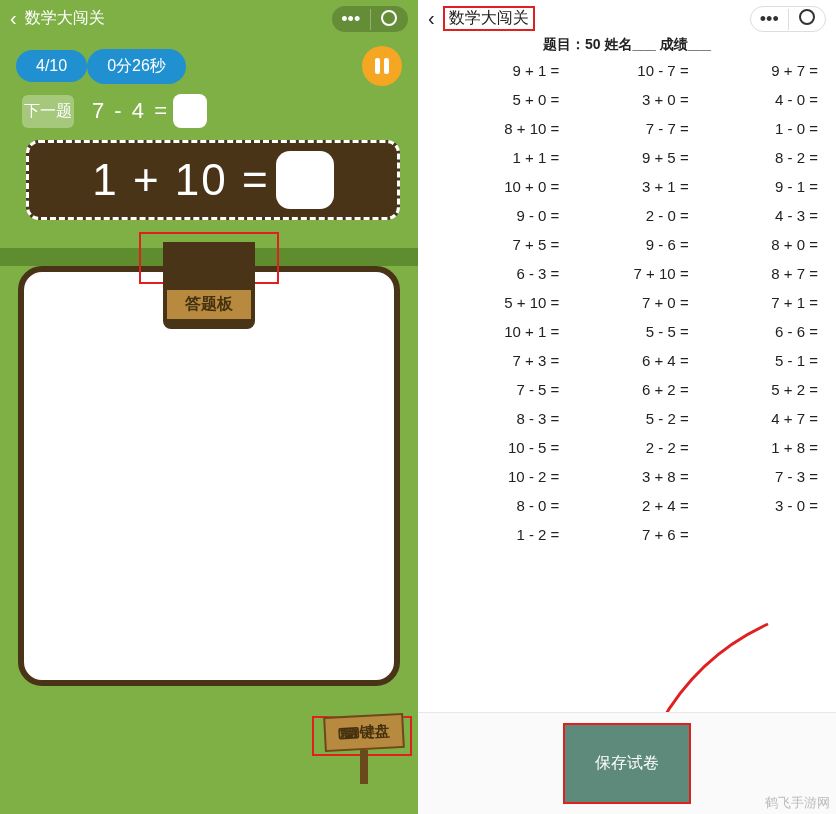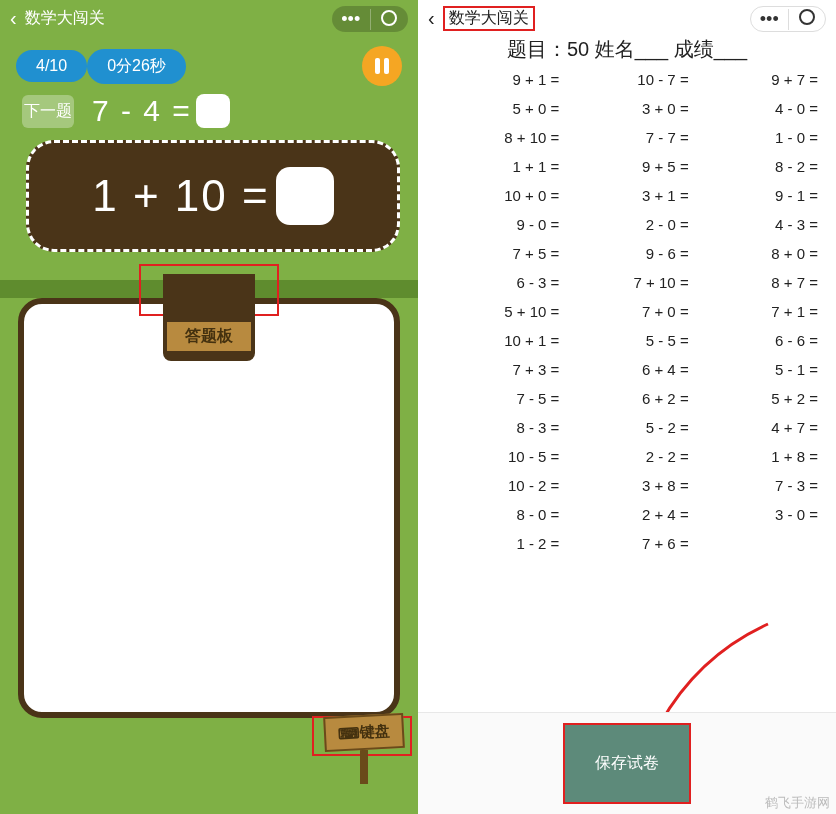--- a/index.html
+++ b/index.html
@@ -15,24 +15,24 @@
 .capsule .circ { flex: 1; text-align: center; color: #fff; font-size: 12px; }
 .capsule .circ::before { content: ""; display: inline-block; width: 12px; height: 12px; border: 2px solid #fff; border-radius: 50%; }
 
 .stats-row { display: flex; padding: 10px 16px 6px 16px; align-items: center; }
 .pill { background: #2090d0; color: #fff; border-radius: 18px; padding: 7px 20px; font-size: 16px; text-align: center; }
 .pause { width: 40px; height: 40px; background: #f5a623; border-radius: 50%; display: flex; align-items: center; justify-content: center; margin-left: auto; }
 .pause span { display: inline-block; width: 5px; height: 16px; background: #fff; margin: 0 2px; border-radius: 2px; }
 
 .next-row { display: flex; align-items: center; padding: 2px 22px; }
 .next-label { background: rgba(255,255,255,0.3); color: #fff; padding: 6px 2px; border-radius: 6px; font-size: 16px; margin-right: 18px; }
-.next-eq { color: #fff; font-size: 30px; letter-spacing: 2px; display: flex; align-items: center; }
+.next-eq { color: #fff; font-size: 22px; letter-spacing: 2px; display: flex; align-items: center; }
 .next-box { width: 34px; height: 34px; background: #fff; border-radius: 8px; margin-left: 4px; }
 
-.main-question { margin: 10px 18px 0 26px; background: #4a3418; border: 3px dashed #fff; border-radius: 28px; padding: 24px 18px; display: flex; align-items: center; justify-content: center; }
+.main-question { margin: 10px 18px 0 26px; background: #4a3418; border: 3px dashed #fff; border-radius: 13px; padding: 8px 18px; display: flex; align-items: center; justify-content: center; }
 .main-eq { color: #fff; font-size: 44px; letter-spacing: 2px; display: flex; align-items: center; }
 .main-box { width: 58px; height: 58px; background: #fff; border-radius: 14px; margin-left: 6px; }
 
 .grass-strip { height: 36px; margin-top: 10px; position: relative; }
 .grass-strip::before { content: ""; position: absolute; left: 0; right: 0; bottom: 0; height: 18px; background: #5f8c2e; }
 
 .answer-board { margin: 0 18px 0 18px; background: #fff; border: 6px solid #4a3418; border-radius: 24px; height: 420px; position: relative; }
 .board-tab { position: absolute; top: -30px; left: 50%; transform: translateX(-50%); background: #4a3418; padding: 0 4px 10px 4px; border-radius: 0 0 8px 8px; }
 .board-tab-inner { background: #b88a3f; color: #44310f; padding: 4px 18px; font-size: 16px; font-weight: bold; margin-top: 48px; }
 .red-box-tab { position: absolute; top: -40px; left: 50%; transform: translateX(-50%); width: 140px; height: 52px; border: 2px solid #e02020; }
@@ -46,21 +46,21 @@
 .right-panel { width: 418px; height: 814px; background: #fff; position: relative; display: flex; flex-direction: column; }
 .right-header { height: 36px; display: flex; align-items: center; padding: 0 10px; font-size: 16px; color: #222; }
 .right-header .back { font-size: 20px; margin-right: 8px; }
 .right-header .title-wrap { border: 2px solid #e02020; padding: 0 4px; }
 .capsule2 { position: absolute; right: 10px; top: 6px; display: flex; align-items: center; border: 1px solid #ddd; border-radius: 14px; height: 26px; width: 76px; background: #fff; }
 .capsule2 .dots { flex: 1; text-align: center; color: #333; font-size: 18px; border-right: 1px solid #ddd; }
 .capsule2 .circ { flex: 1; text-align: center; }
 .capsule2 .circ::before { content: ""; display: inline-block; width: 12px; height: 12px; border: 2px solid #333; border-radius: 50%; }
 
 .sheet-title { text-align: center; font-size: 15px; padding: 4px 0 1px 0; color: #222; }
-.sheet-sub { text-align: center; font-size: 20px; padding-bottom: 4px; color: #222; }
+.sheet-sub { text-align: center; font-size: 14px; padding-bottom: 4px; color: #222; font-weight: bold; }
 
 .problems { display: grid; grid-template-columns: 1fr 1fr 1fr; padding: 4px 18px 0 18px; column-gap: 6px; row-gap: 12px; font-size: 15px; color: #222; }
 .problems div { white-space: nowrap; text-align: right; }
 
 .arrow-callout { position: absolute; right: 58px; bottom: 74px; }
 .arrow-svg { width: 140px; height: 120px; }
 
 .save-row { margin-top: auto; padding: 10px 12px; border-top: 1px solid #e8e8e8; background: #fafafa; display: flex; justify-content: center; position: relative; }
 .save-btn { background: #5d8a7a; color: #fff; padding: 28px 30px; font-size: 16px; border: 2px solid #e02020; text-align: right; }
 

